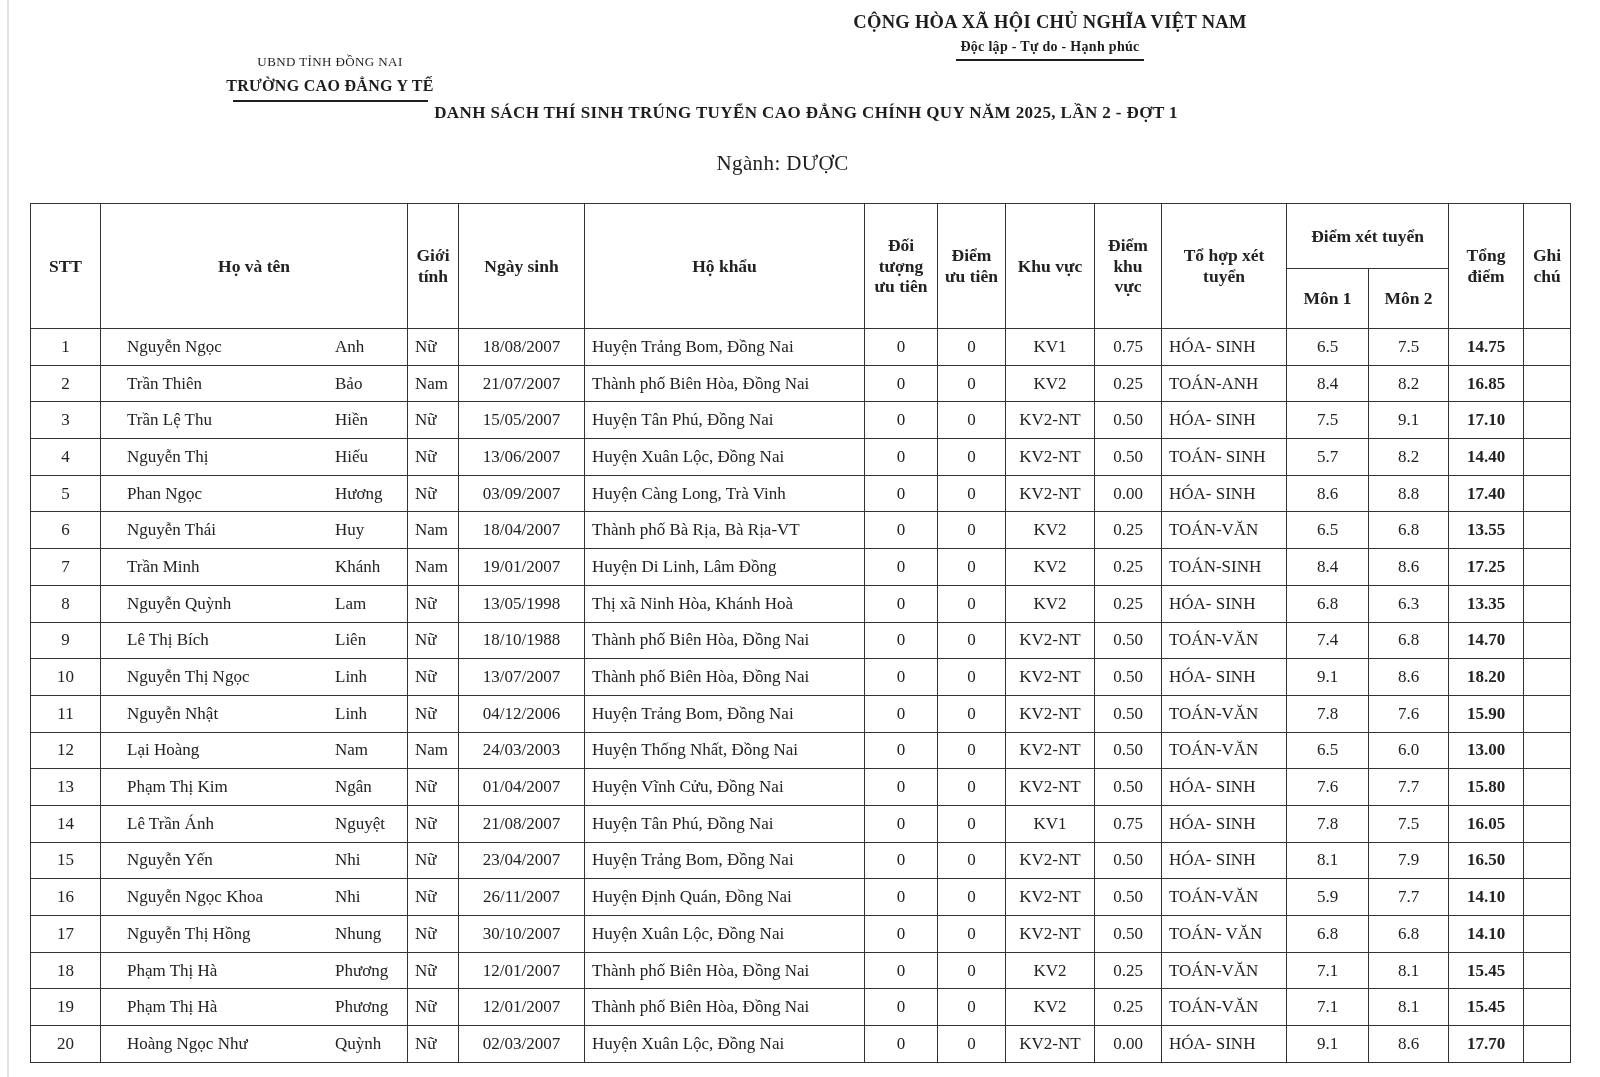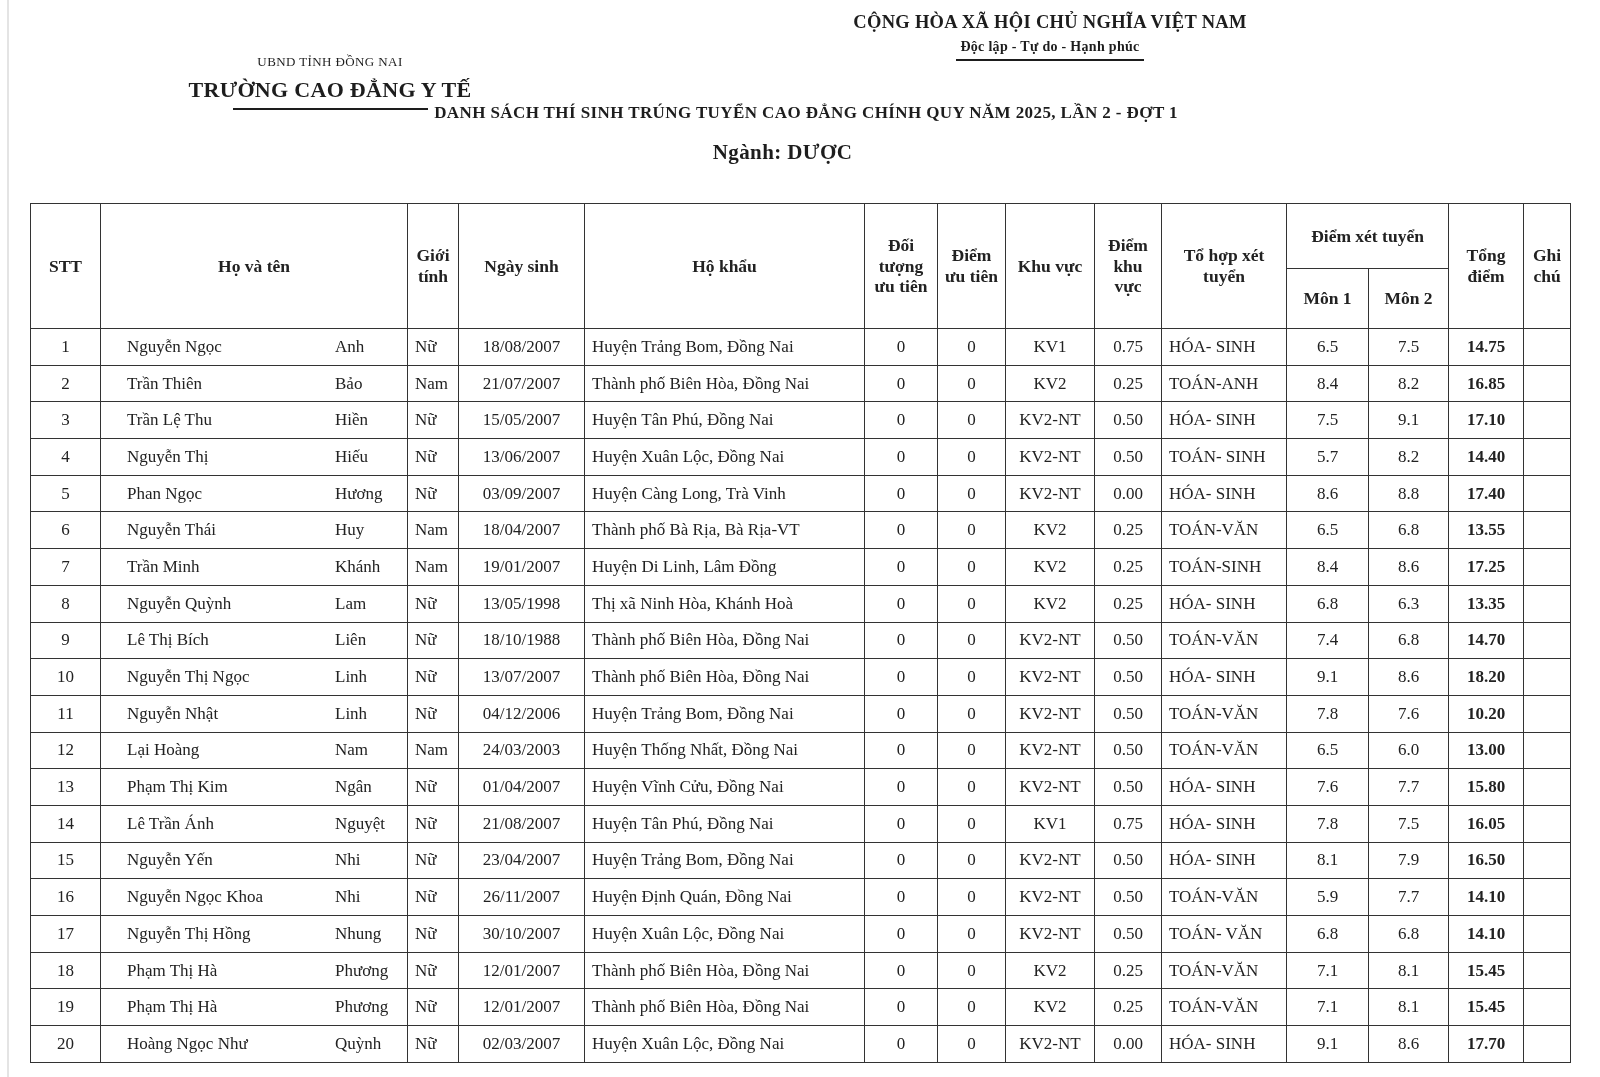--- a/index.html
+++ b/index.html
@@ -5,32 +5,32 @@
   html,body{margin:0;padding:0;}
   body{
     width:1600px;height:1077px;position:relative;overflow:hidden;
     background:#ffffff;color:#1d1d1d;
     font-family:"Liberation Serif","DejaVu Serif",serif;
   }
   .scan-line{position:absolute;left:7px;top:0;width:2px;height:1077px;background:#d9d9d9;opacity:.7;}
 
   .org-block{position:absolute;left:150px;top:10px;width:360px;text-align:center;}
   .org-top{font-size:13px;letter-spacing:.4px;margin-top:44px;}
-  .org-name{font-size:22px;font-weight:bold;margin-top:7px;letter-spacing:.3px;}
+  .org-name{font-size:16px;font-weight:bold;margin-top:7px;letter-spacing:.3px;}
   .org-underline{width:195px;height:2px;background:#1d1d1d;margin:5px auto 0 auto;}
 
   .motto-block{position:absolute;left:820px;top:12px;width:460px;text-align:center;}
   .motto-1{font-size:18.5px;font-weight:bold;letter-spacing:.3px;}
   .motto-2{display:inline-block;font-size:14px;font-weight:bold;margin-top:6px;
            border-bottom:2px solid #1d1d1d;padding:0 4px 4px 4px;letter-spacing:.3px;}
 
   .doc-title{position:absolute;left:16px;top:103px;width:1580px;text-align:center;
              font-size:17px;font-weight:bold;letter-spacing:.4px;}
-  .doc-subtitle{position:absolute;left:0;top:140px;width:1565px;text-align:center;
-             font-size:21px;font-weight:bold;letter-spacing:.4px;}
+  .doc-subtitle{position:absolute;left:0;top:151px;width:1565px;text-align:center;
+             font-size:21px;font-weight:normal;letter-spacing:.4px;}
 
   table.results{
     position:absolute;left:30px;top:203px;width:1540px;
     border-collapse:collapse;table-layout:fixed;
     font-size:17px;color:#222;
   }
   table.results th,table.results td{
     border:1.5px solid #333;overflow:hidden;white-space:nowrap;
   }
   table.results thead th{
@@ -272,21 +272,21 @@
         <td class="l">Nữ</td>
         <td class="c">04/12/2006</td>
         <td class="l">Huyện Trảng Bom, Đồng Nai</td>
         <td class="c">0</td>
         <td class="c">0</td>
         <td class="c">KV2-NT</td>
         <td class="c">0.50</td>
         <td class="l">TOÁN-VĂN</td>
         <td class="c">7.8</td>
         <td class="c">7.6</td>
-        <td class="c bold">10.20</td>
+        <td class="c bold">15.90</td>
         <td class="c"></td>
       </tr>
       <tr>
         <td class="c">12</td>
         <td class="name"><span class="nm1">Lại Hoàng</span><span class="nm2">Nam</span></td>
         <td class="l">Nam</td>
         <td class="c">24/03/2003</td>
         <td class="l">Huyện Thống Nhất, Đồng Nai</td>
         <td class="c">0</td>
         <td class="c">0</td>

